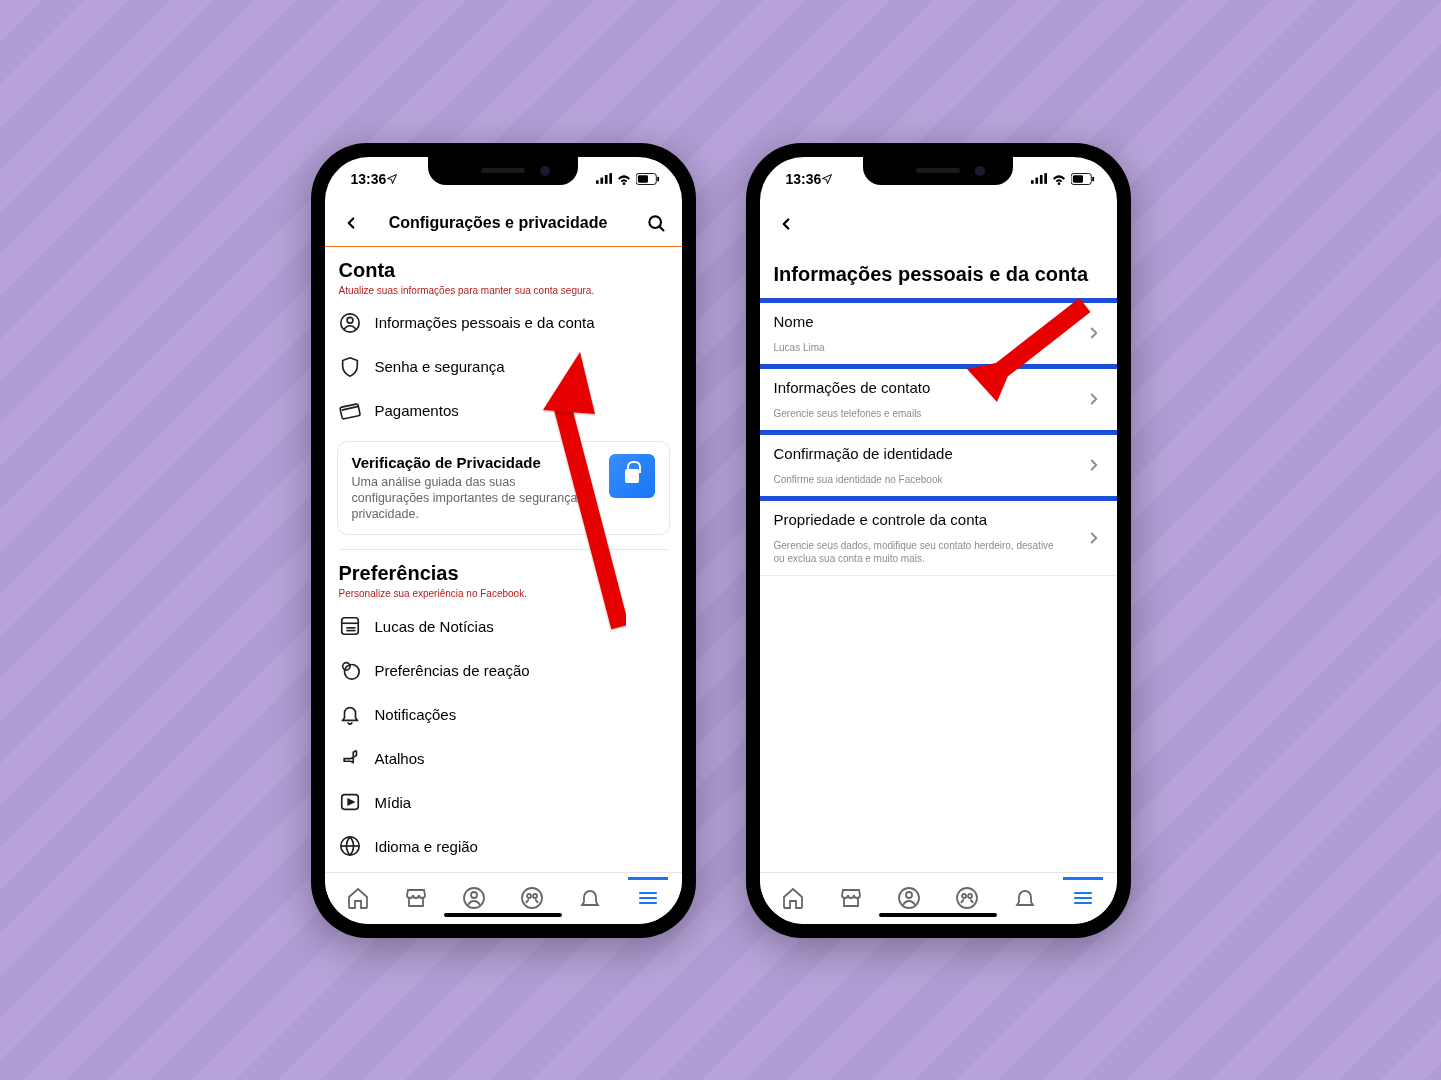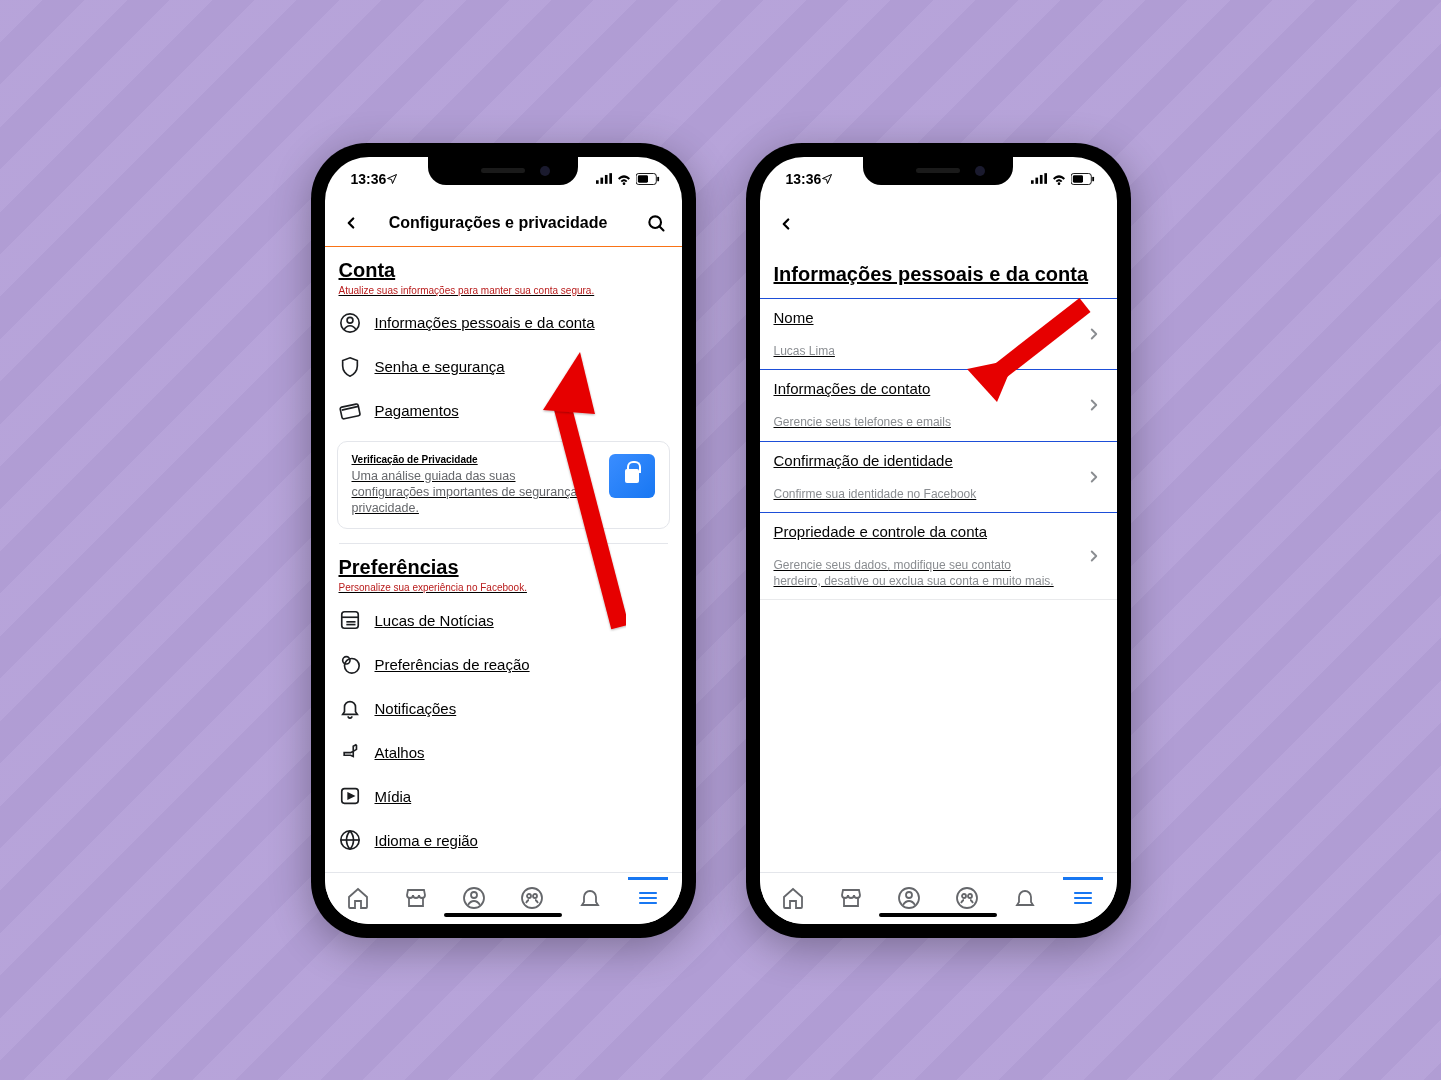--- a/index.html
+++ b/index.html
@@ -98,21 +98,21 @@
   }
   .nav-back { width: 24px; display:flex; align-items:center; justify-content:center; }
   .nav-title {
     flex: 1;
     text-align: center;
     font-size: 16px;
     font-weight: 700;
     margin-left: -10px;
   }
   .nav-search { width: 24px; display:flex; align-items:center; justify-content:center; }
-  .content { flex: 1; overflow-y: hidden; text-decoration: underline; }
+  .content { flex: 1; overflow-y: hidden; }
   .section { padding: 12px 14px 4px; }
   .section-title { font-size: 20px; font-weight: 800; margin-bottom: 2px; }
   .section-sub { font-size: 10px; color: #b91c1c; line-height: 1.3; }
   .menu-item {
     display: flex;
     align-items: center;
     gap: 14px;
     padding: 11px 14px;
   }
   .menu-icon { width: 22px; height: 22px; display:flex; align-items:center; justify-content:center; }
@@ -120,21 +120,21 @@
   .card {
     margin: 8px 12px 14px;
     border: 1px solid #e4e6eb;
     border-radius: 10px;
     padding: 12px 14px;
     display: flex;
     gap: 12px;
     align-items: flex-start;
   }
   .card-text { flex: 1; }
-  .card-title { font-size: 10px; font-weight: 600; margin-bottom: 3px; }
+  .card-title { font-size: 15px; font-weight: 600; margin-bottom: 3px; }
   .card-desc { font-size: 12.5px; color: #65676b; line-height: 1.3; }
   .card-graphic {
     width: 46px; height: 44px;
     background: linear-gradient(135deg,#3a8dff 0%, #1877f2 100%);
     border-radius: 6px;
     position: relative;
     display:flex; align-items:center; justify-content:center;
   }
   .card-graphic::before {
     content:"";
@@ -172,29 +172,29 @@
     z-index:5;
   }
   
   .page-title {
     font-size: 20px;
     font-weight: 800;
     padding: 16px 14px 12px;
   }
   .list-row {
     padding: 10px 14px;
-    border-top: 1px solid #1d4ed8;
+    border-top: 5px solid #1d4ed8;
     display: flex;
     align-items: center;
     gap: 10px;
   }
   .list-row:last-of-type { border-bottom: 1px solid #e9eaec; gap: 28px; }
   .row-text { flex:1; }
   .row-title { font-size: 15px; font-weight: 500; color:#050505; }
-  .row-sub { font-size: 12px; color: #8a8d91; line-height:1.3; margin-top:18px; }
+  .row-sub { font-size: 10px; color: #8a8d91; line-height:1.3; margin-top:11px; }
   .chev { color:#8a8d91; }
   
   .arrow {
     position: absolute;
     z-index: 20;
     pointer-events: none;
   }
   svg { display:block; }
 </style>
 </head>

